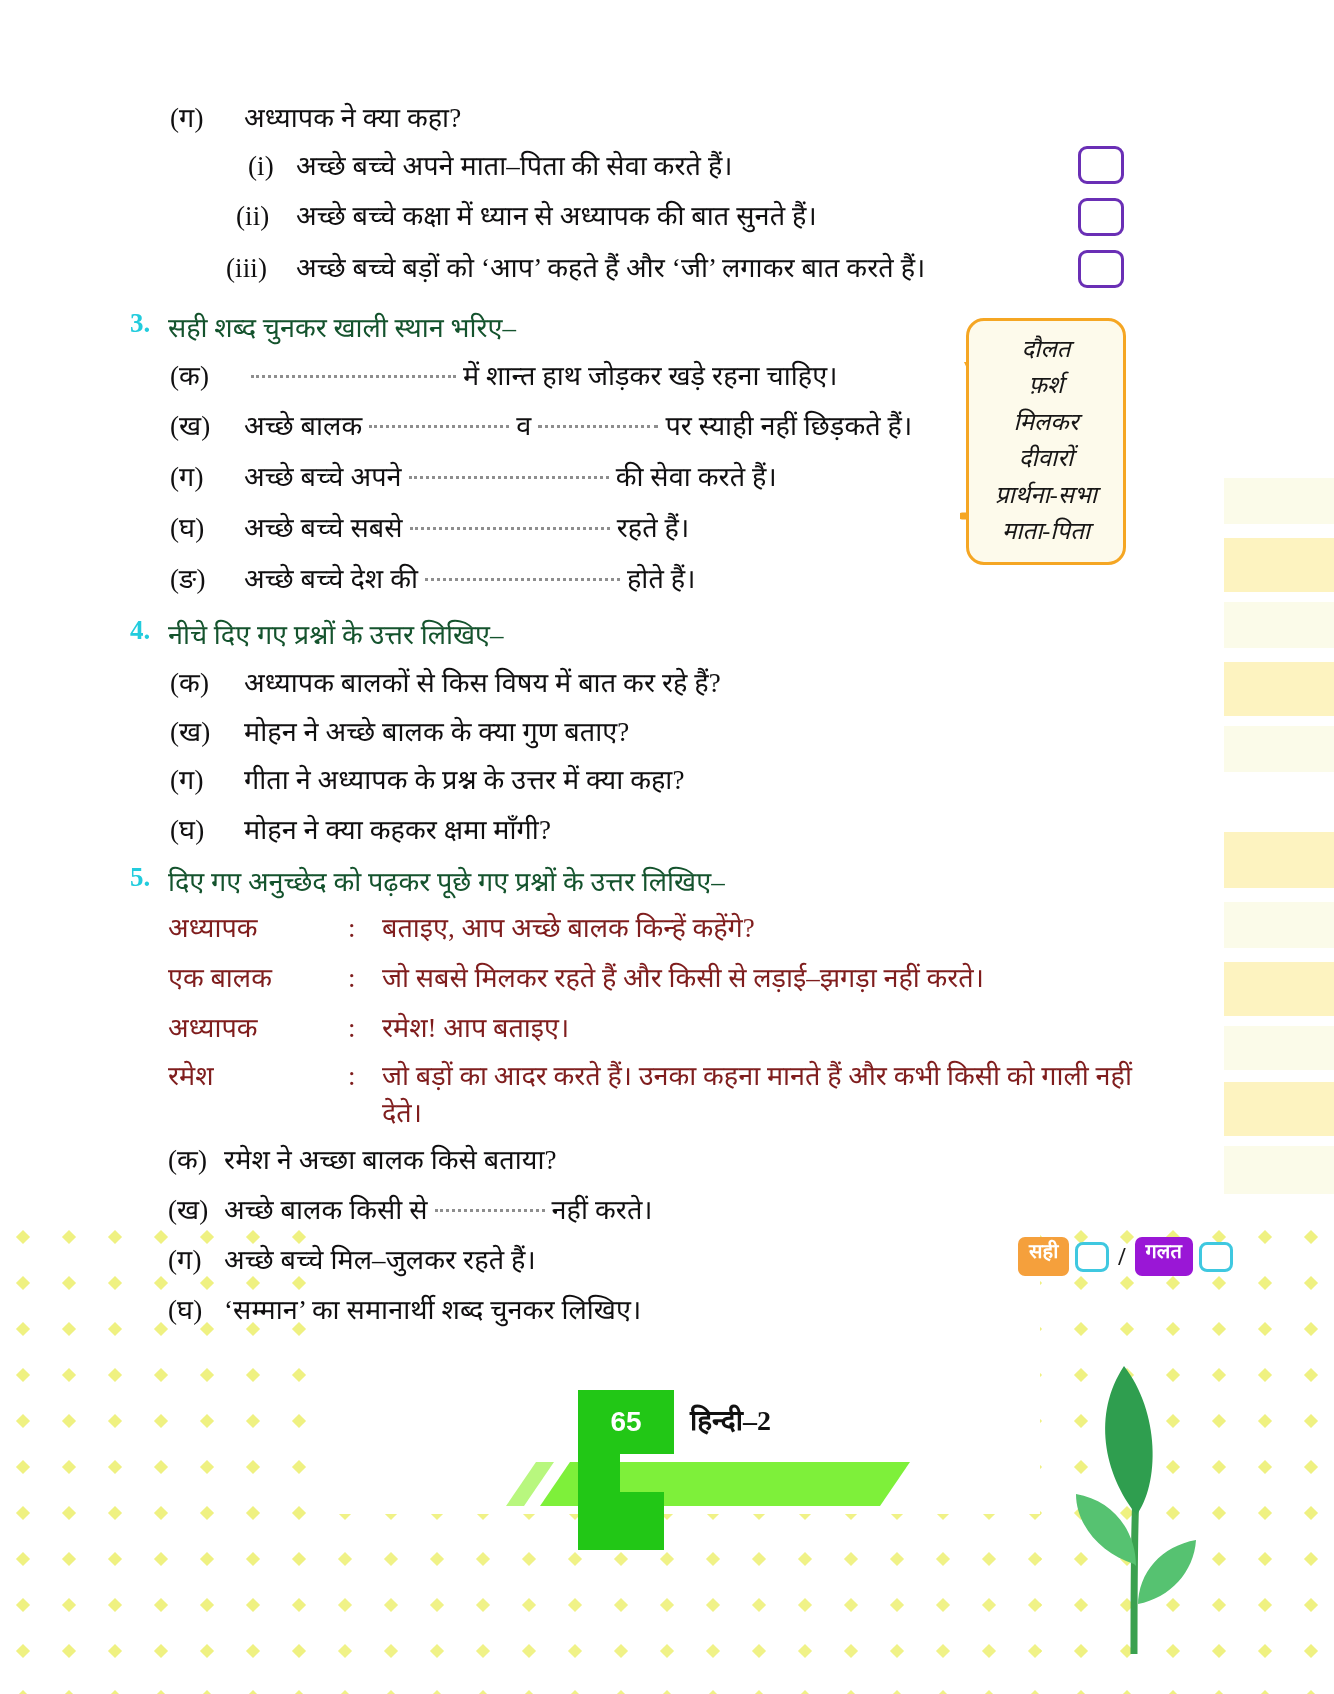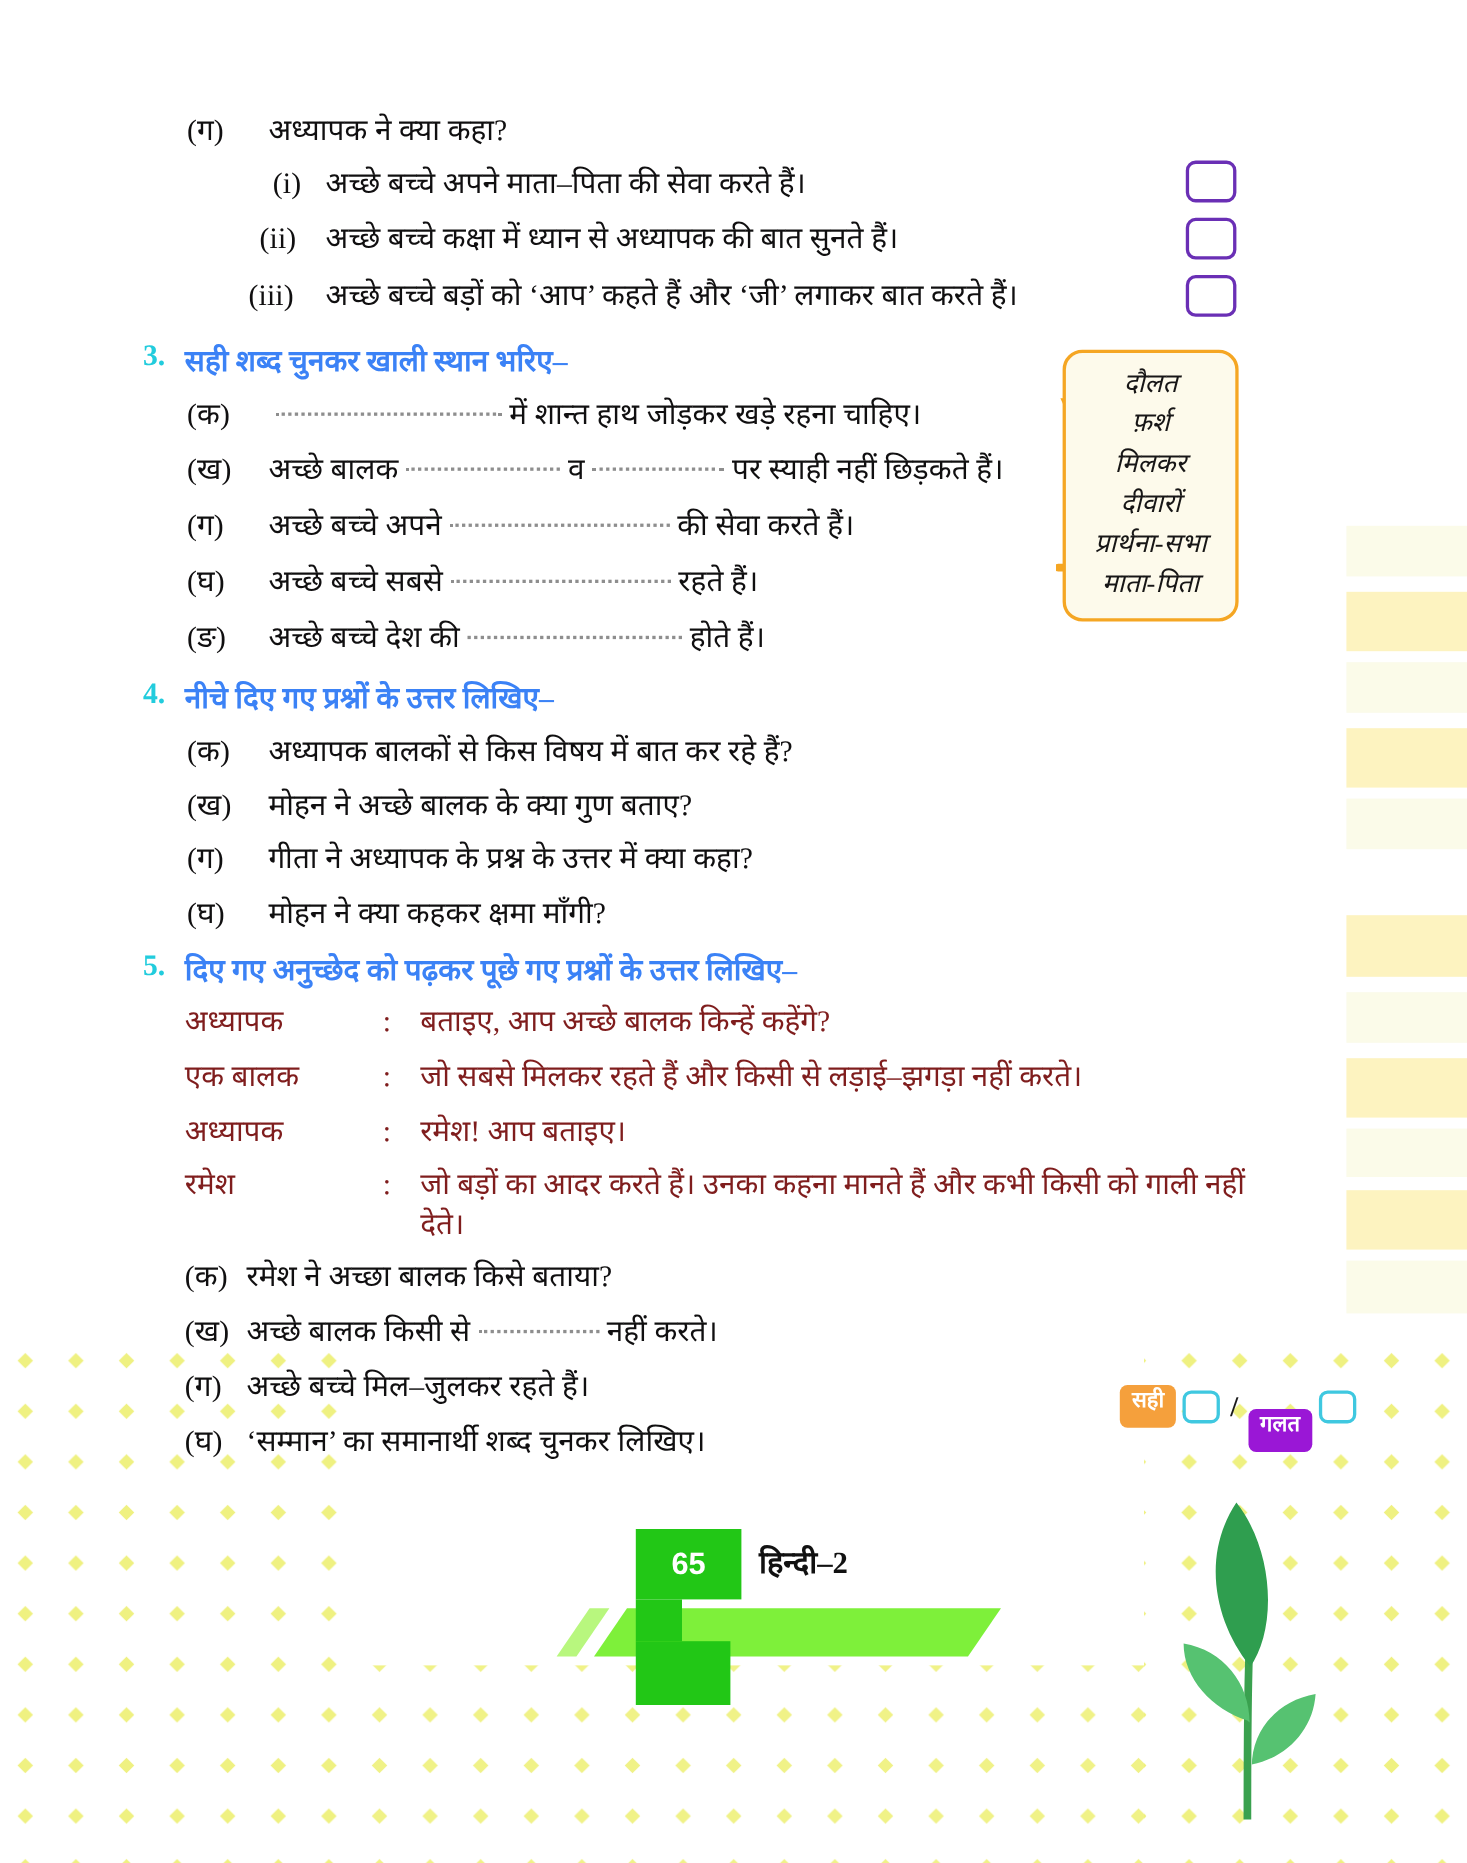--- a/index.html
+++ b/index.html
@@ -59,22 +59,22 @@
   .q-line {
     position: absolute;
     white-space: nowrap;
     color: #100f10;
     font-size: 27px;
     letter-spacing: .1px;
   }
   .q-head {
     position: absolute;
     white-space: nowrap;
-    color: #3b82f6;
-    font-weight: bold;
+    color: #14532d;
+    font-weight: normal;
     font-size: 27px;
   }
   .q-num {
     position: absolute;
     color: #22ccdd;
     font-weight: bold;
     font-size: 27px;
   }
 
   .marker {
@@ -147,21 +147,21 @@
   .badge {
     font-size: 20px;
     font-weight: bold;
     color: #ffffff;
     border-radius: 7px;
     padding: 3px 11px 13px 11px;
     line-height: 1.15;
     white-space: nowrap;
   }
   .badge.orange { background: #f5a03c; }
-  .badge.purple { background: #9a17d6; margin-top: 44px; }
+  .badge.purple { background: #9a17d6; }
   .chk-cyan {
     width: 34px;
     height: 30px;
     border: 3px solid #3fc8e0;
     border-radius: 8px;
     background: #fff;
     box-sizing: border-box;
   }
   .slash {
     font-size: 26px;

